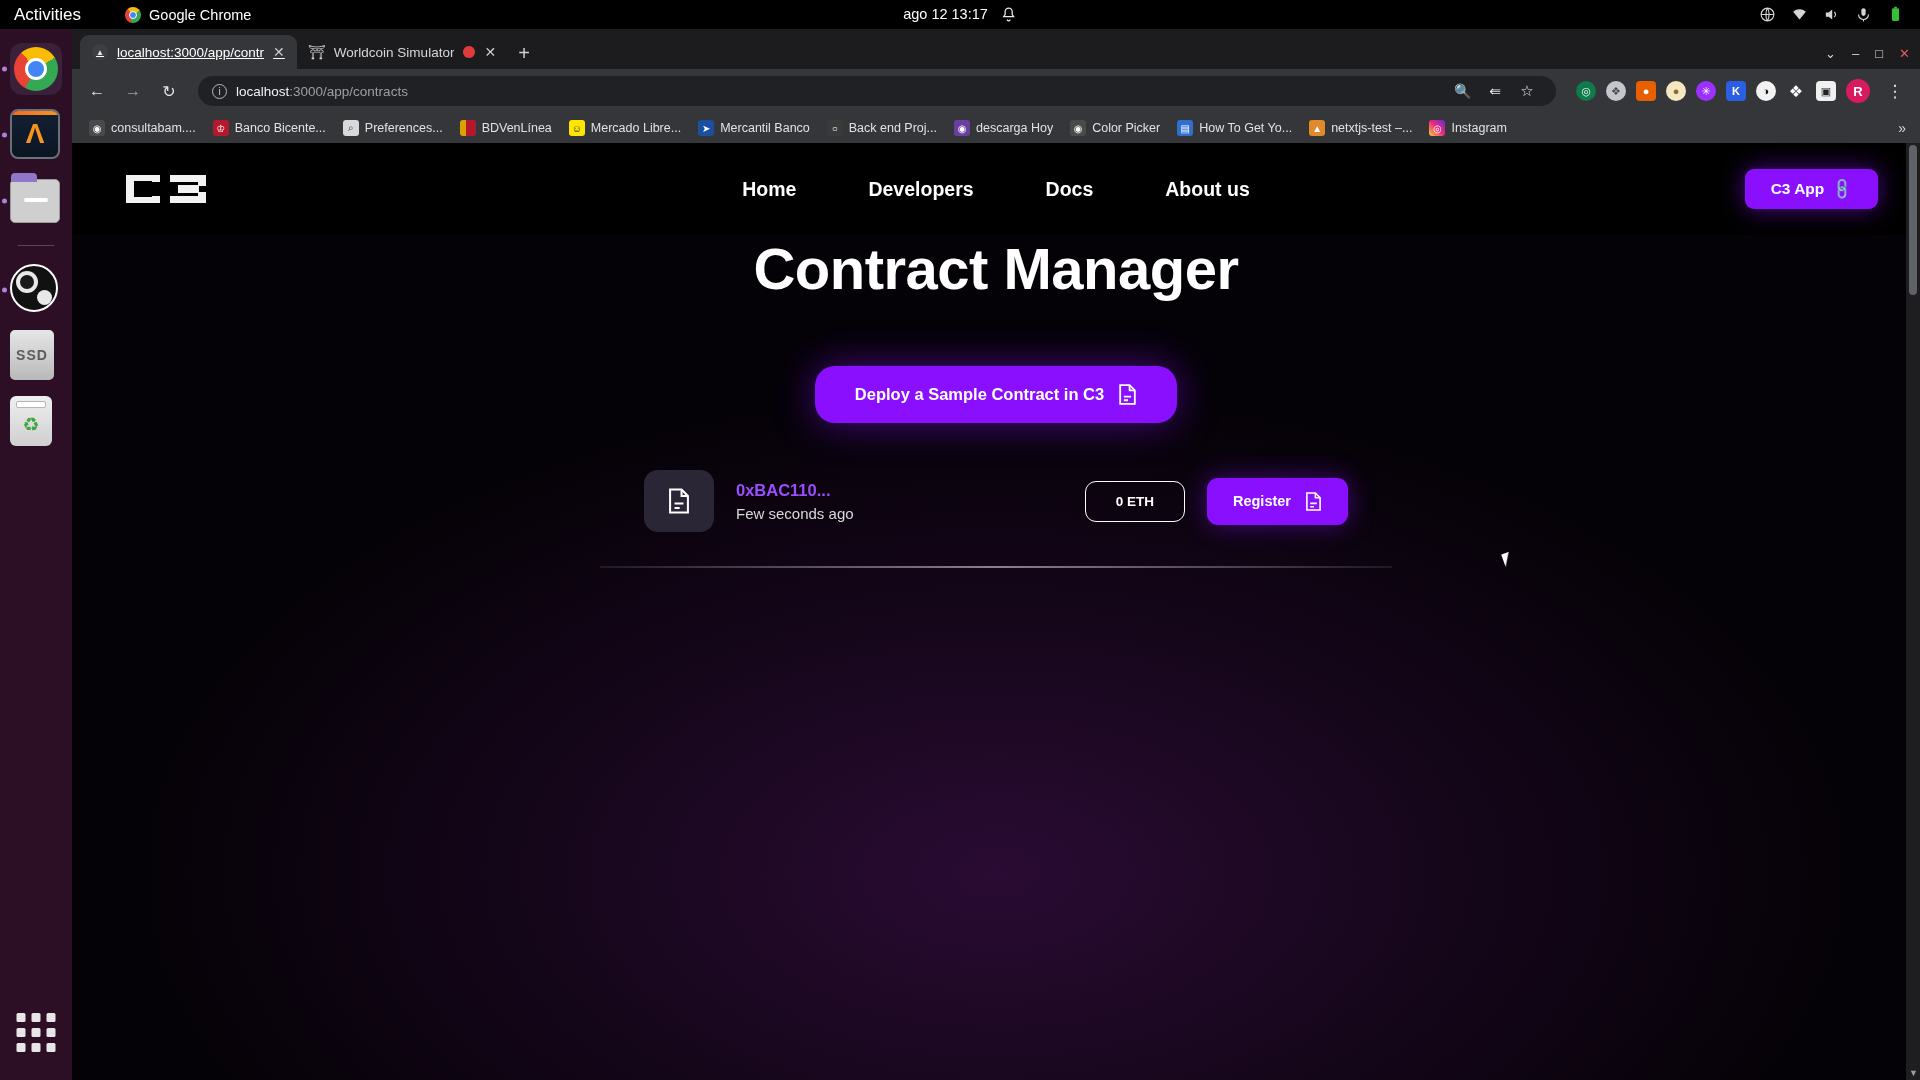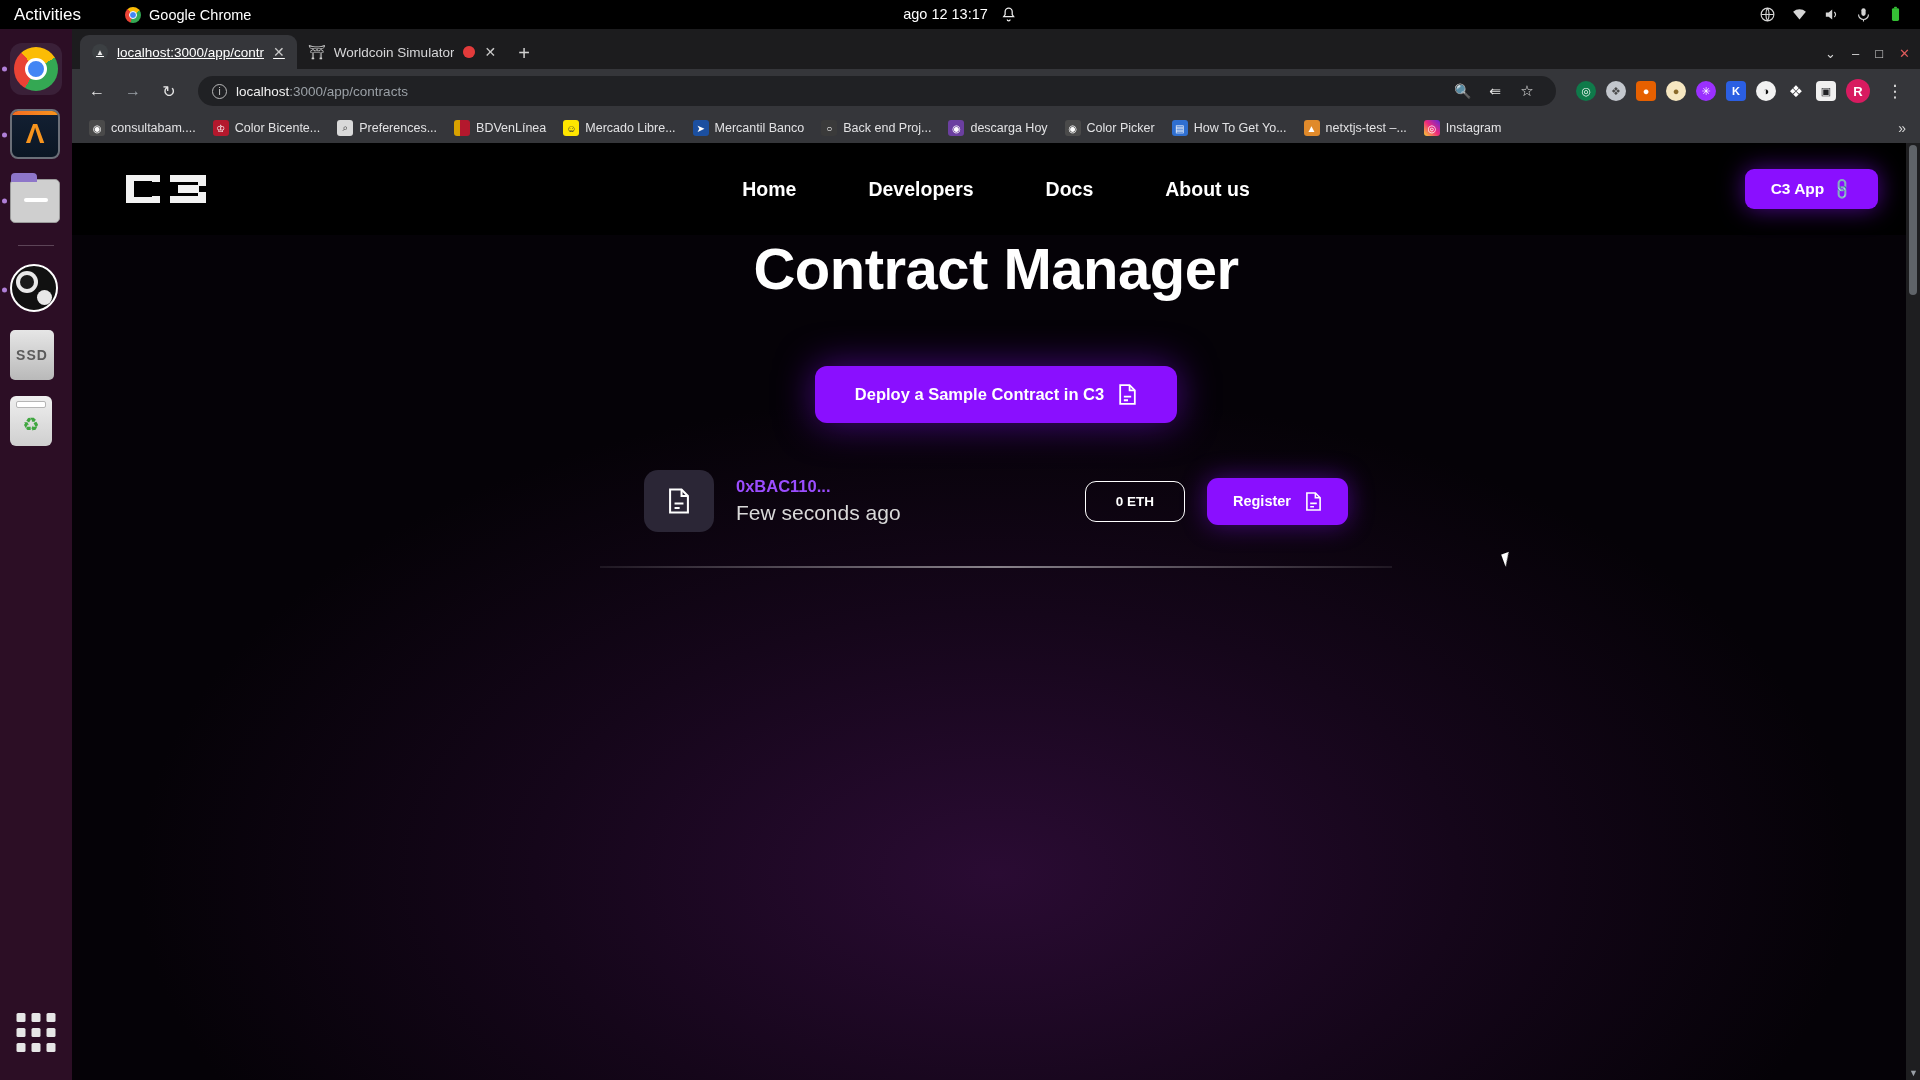--- a/index.html
+++ b/index.html
@@ -229,21 +229,21 @@
   }
   .link-ico { font-size: 15px; transform: rotate(-45deg); display:inline-block; }
 
   .hero-title {
     text-align:center; color:#fff; font-weight: 800;
     font-size: 58px; letter-spacing: -0.5px; 
   }
   .deploy-wrap { display:flex; justify-content:center; margin-top: 64px; }
   .deploy-btn {
     background:#8a0fff; color:#fff; font-weight:700; font-size: 16.5px;
-    padding: 17px 40px; border-radius: 12px;
+    padding: 17px 40px; border-radius: 20px;
     display:flex; align-items:center; gap: 14px;
     box-shadow: 0 0 38px rgba(138,15,255,.5);
   }
   .doc-ico { width: 19px; height: 23px; display:block; flex:none; }
 
   .contracts-card {
     width: 792px; margin: 67px auto 0; background:#141414;
     border-radius: 16px; height: 84px; display:flex; align-items:center;
     padding: 0 44px;
   }
@@ -252,21 +252,21 @@
   .contract-row {
     width: 792px; margin: 43px auto 0; display:flex; align-items:center;
     padding: 0 44px; height: 70px; gap: 22px;
   }
   .row-ico-box {
     width: 70px; height: 62px; border-radius: 14px; background:#2b2636;
     display:flex; align-items:center; justify-content:center; flex:none;
   }
   .row-meta { display:flex; flex-direction:column; gap: 5px; }
   .row-addr { color:#9b4dff; font-size: 16.5px; font-weight: 700; }
-  .row-time { color:#d9d9d9; font-size: 21px; text-align: right; }
+  .row-time { color:#d9d9d9; font-size: 15px; text-align: right; }
   .row-spacer { flex: 1; }
   .eth-pill {
     border: 1.5px solid #ffffff; border-radius: 11px; color:#fff;
     font-size: 13.5px; font-weight: 700; padding: 12px 30px; white-space: nowrap;
   }
   .register-btn {
     background:#8a0fff; color:#fff; font-weight:700; font-size: 14.5px;
     padding: 13px 26px; border-radius: 11px;
     display:flex; align-items:center; gap: 14px;
     box-shadow: 0 0 26px rgba(138,15,255,.45);
@@ -446,21 +446,21 @@
     </div>
   </div>
 
   <div class="bookmarks">
     <div class="bm">
         <span class="bm-ico" style="background:#4a4a4a">◉</span>
         <span>consultabam....</span>
       </div>
     <div class="bm">
         <span class="bm-ico" style="background:#b4182d">♔</span>
-        <span>Color Bicente...</span>
+        <span>Banco Bicente...</span>
       </div>
     <div class="bm">
         <span class="bm-ico" style="background:#d9d9d9;color:#333">⌕</span>
         <span>Preferences...</span>
       </div>
     <div class="bm">
         <span class="bm-ico" style="background:linear-gradient(90deg,#d8a200 40%,#b4182d 40%)"></span>
         <span>BDVenLínea</span>
       </div>
     <div class="bm">

